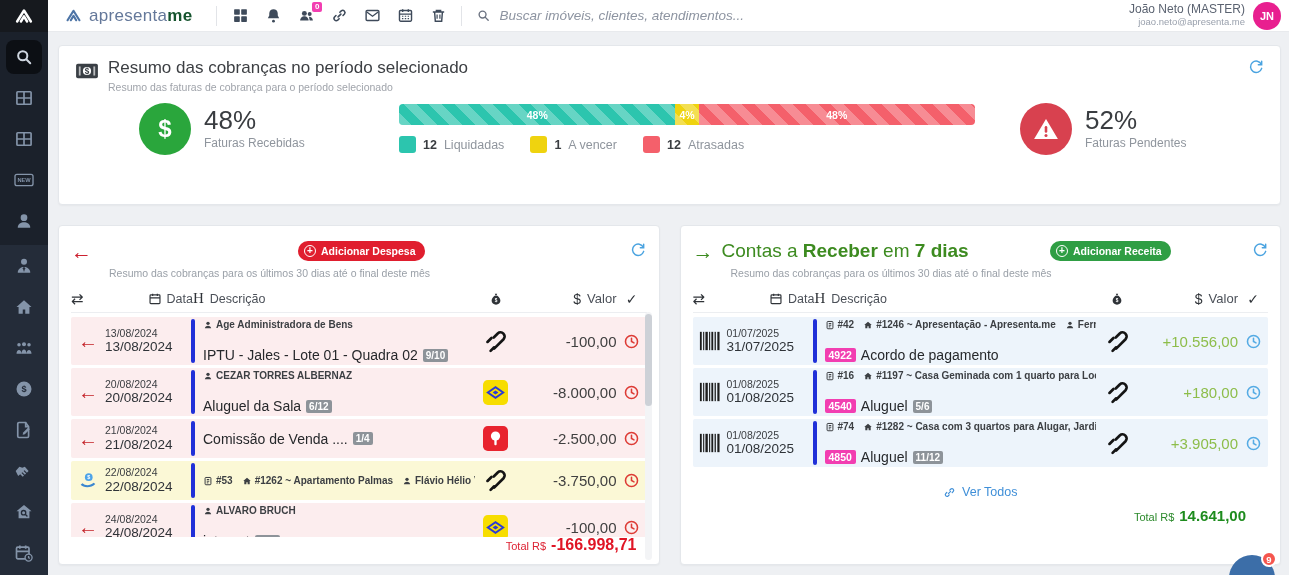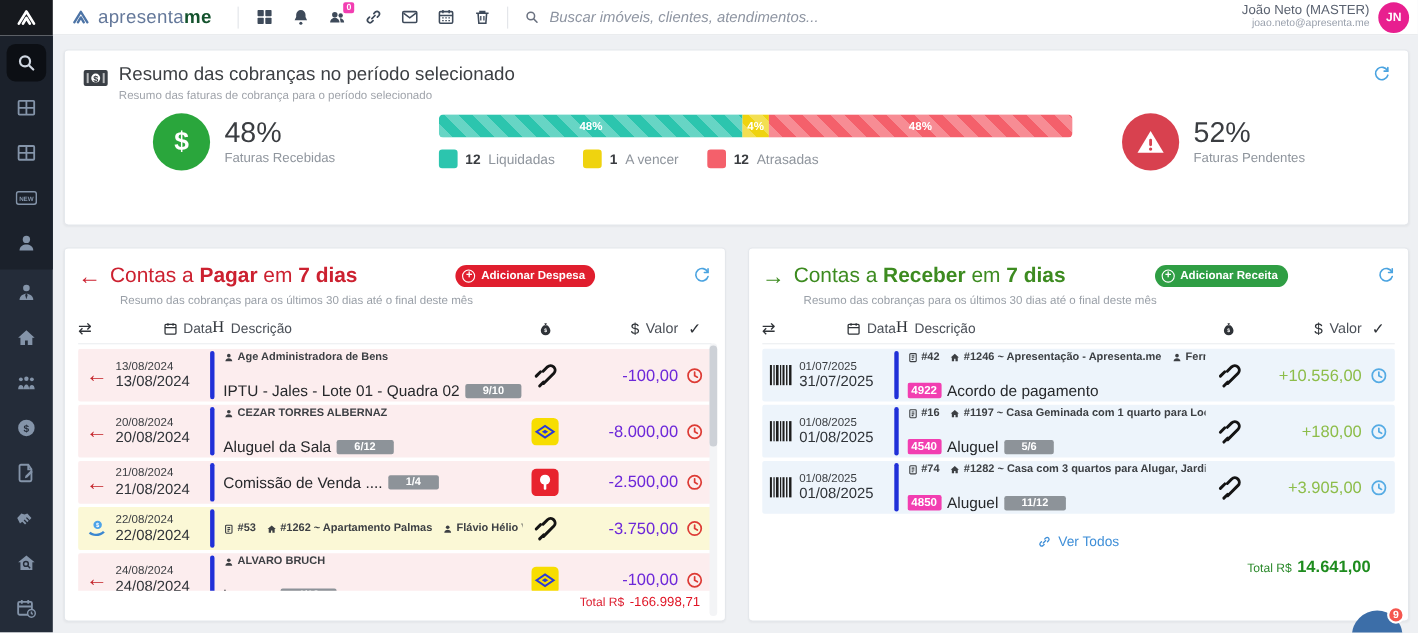--- a/index.html
+++ b/index.html
@@ -103,40 +103,40 @@
   .cell-date .d1{font-size:10.5px;color:#3a3d41;}
   .cell-date .d2{font-size:13.5px;color:#2f3338;}
   .vbar{width:4px;align-self:stretch;background:#2030d8;border-radius:2px;margin-right:8px;}
   .cell-desc{flex:1;display:flex;flex-direction:column;justify-content:center;gap:17px;overflow:hidden;}
   .meta{display:flex;gap:9px;align-items:center;white-space:nowrap;overflow:hidden;}
   .meta .m{display:flex;gap:3px;align-items:center;font-size:10px;font-weight:bold;color:#3c3f43;}
   .meta .mi{display:flex;}
   .meta .mi svg{width:10px;height:10px;color:#3c3f43;}
   .desc-line{display:flex;align-items:center;gap:5px;font-size:14px;color:#26282b;white-space:nowrap;overflow:hidden;}
   .pbadge{background:#f23eb1;color:#fff;font-size:10.5px;font-weight:bold;padding:1px 4px;border-radius:2px;}
-  .gbadge{background:#8d9399;color:#fff;font-size:10px;font-weight:bold;padding:1px 16px;border-radius:2px;}
+  .gbadge{background:#8d9399;color:#fff;font-size:10px;font-weight:bold;padding:1px 3px;border-radius:2px;}
   .cell-pay{width:42px;display:flex;justify-content:center;align-items:center;}
   .cell-pay svg{width:25px;height:25px;}
   .cell-val{width:100px;text-align:right;font-size:15px;}
-  .pay .cell-val{color:#6d28d9;}
+  .pay .cell-val{color:#404040;}
   .recv .cell-val{color:#8dbd4a;}
   .cell-clock{width:30px;display:flex;justify-content:center;cursor:pointer;}
   .cell-clock svg{width:17px;height:17px;}
   .pay .cell-clock{color:#dd3b35;}
   .recv .cell-clock{color:#55abe4;}
 
   .vscroll{position:absolute;right:7px;top:86px;width:7px;height:248px;background:#f3f4f6;border-radius:4px;}
   .vscroll .thumb{position:absolute;top:2px;left:0;width:7px;height:92px;background:#cdd1d7;border-radius:4px;cursor:grab;}
 
   .view-all{display:flex;justify-content:center;align-items:center;gap:6px;margin-top:18px;color:#3f8fd8;font-size:12.5px;cursor:pointer;}
   .view-all svg{width:13px;height:13px;}
   .total-line{display:flex;justify-content:flex-end;align-items:baseline;gap:5px;margin-top:8px;padding-right:22px;}
   .pay .total-line{position:absolute;bottom:10px;right:0;}
   .pay .total-label{font-size:11px;color:#d23;}
-  .pay .total-value{font-size:12px;font-weight:normal;color:#e01525;}
+  .pay .total-value{font-size:16px;font-weight:bold;color:#e01525;}
   .recv .total-label{font-size:11px;color:#2c8a2c;}
   .recv .total-value{font-size:15px;font-weight:bold;color:#1e8c1e;}
 
   .chat-fab{position:absolute;right:14px;bottom:-26px;width:46px;height:46px;border-radius:50%;background:#3c6ea8;cursor:pointer;z-index:9;}
   .chat-badge{position:absolute;top:-4px;right:-2px;min-width:16px;height:16px;border-radius:50%;background:#f5564e;border:2px solid #fff;color:#fff;font-size:9.5px;font-weight:bold;display:flex;align-items:center;justify-content:center;}
 </style>
 </head>
 <body>
 
 <header class="navbar">
@@ -445,21 +445,20 @@
         </div>
       </div>
     </div>
   </section>
 
   <section class="row-cards">
 
     <article class="card panel pay">
       <div class="panel-head">
         <span class="arr">←</span>
-        <h2><span>Contas a </span><b>Pagar</b><span> em </span><b>7 dias</b></h2>
         <button class="pill red-btn">
             <i class="plus">+</i>
             <span>Adicionar Despesa</span>
           </button>
         <button class="refresh"><svg viewBox="0 0 24 24" fill="none" stroke="currentColor" stroke-width="2.2" stroke-linecap="round">
               <path d="M20 8A8.5 8.5 0 1 0 20.5 14"></path>
               <path d="M20.5 3.5V8.5H15.5"></path>
             </svg></button>
       </div>
       <div class="panel-sub">Resumo das cobranças para os últimos 30 dias até o final deste mês</div>

